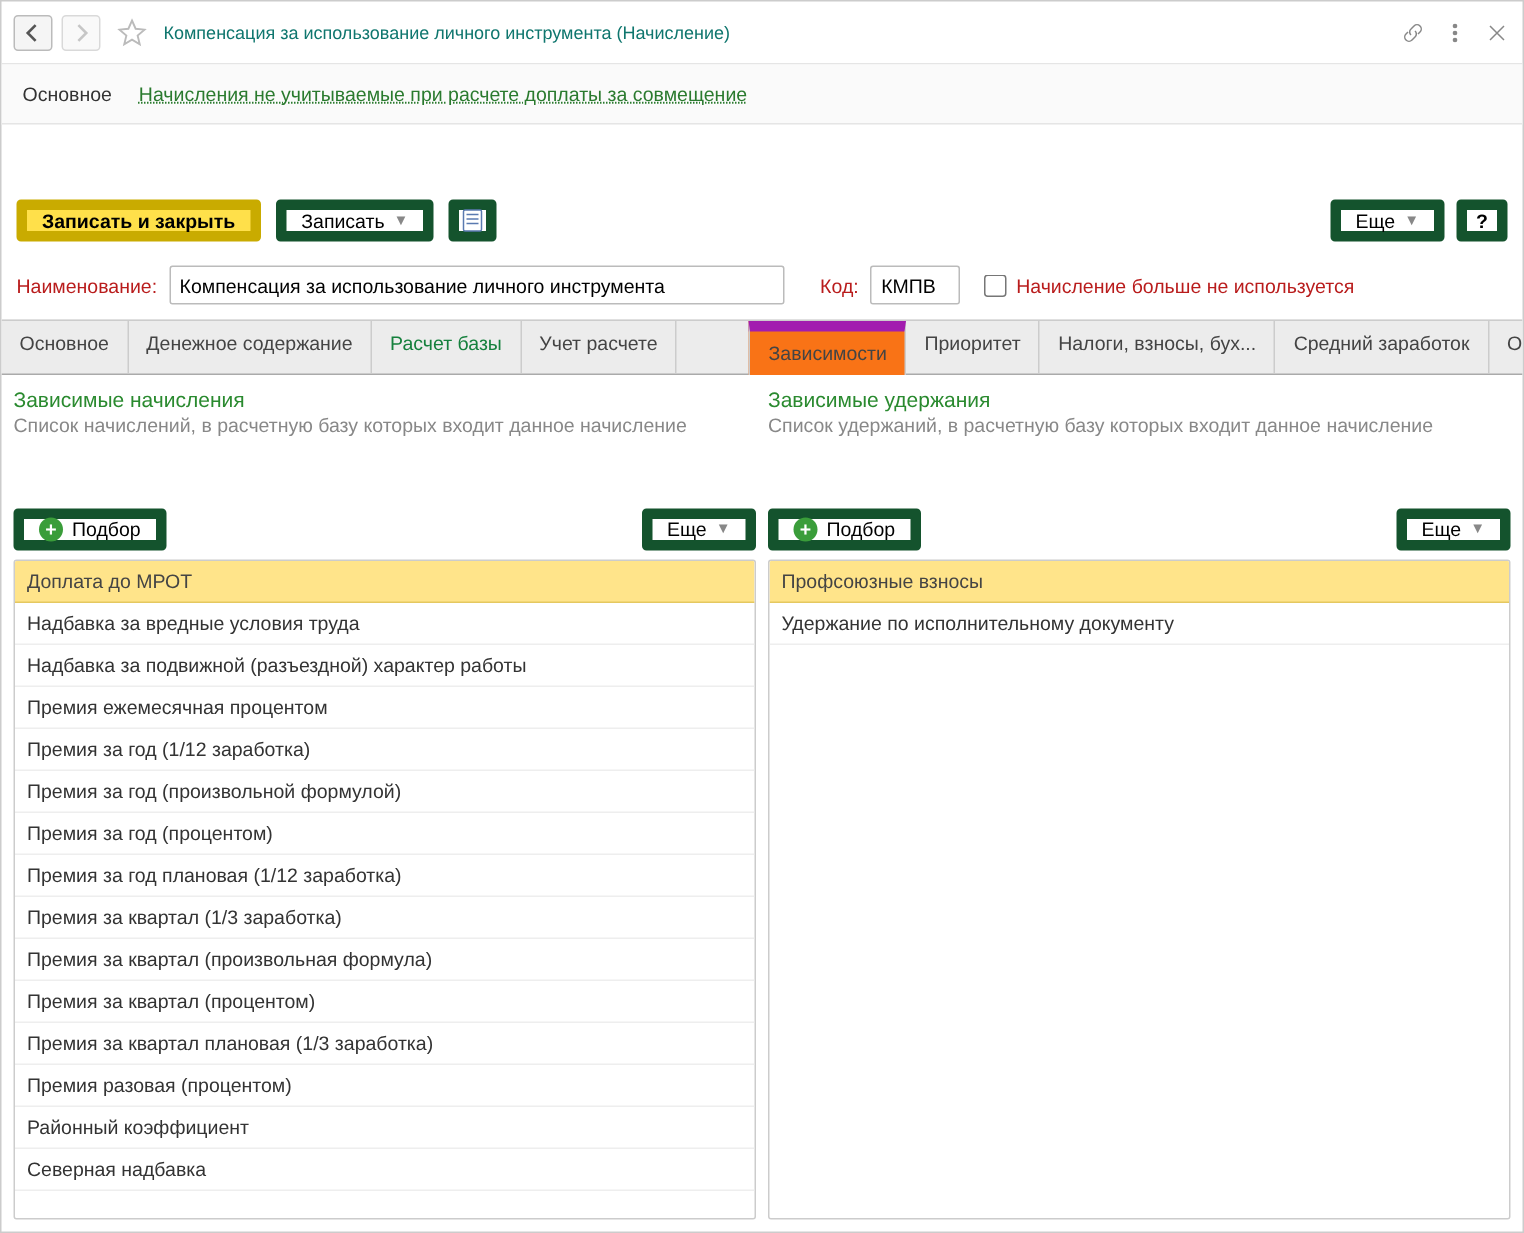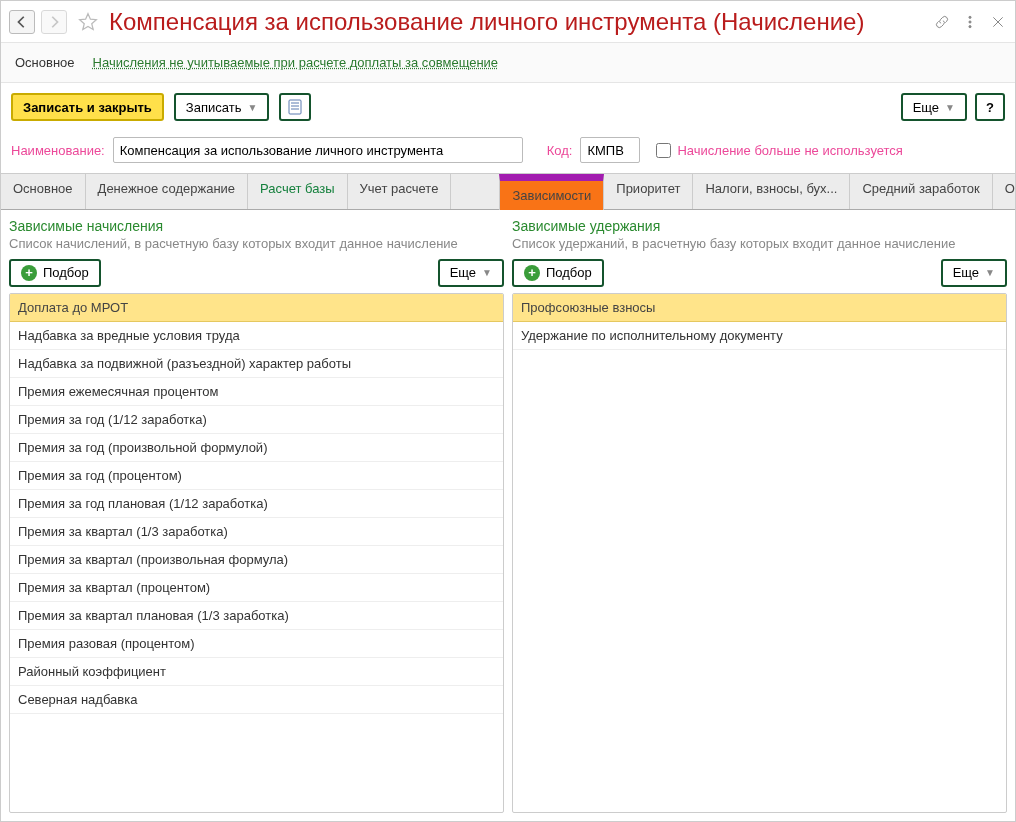--- a/index.html
+++ b/index.html
@@ -28,21 +28,21 @@
     width: 26px; height: 24px;
     border: 1px solid #bbb;
     background: #f5f5f5;
     border-radius: 3px;
     display: flex; align-items: center; justify-content: center;
     cursor: pointer;
   }
   .navbtn svg { width: 14px; height: 14px; fill: #555; }
   .star-icon { width: 22px; height: 22px; display:flex; align-items:center; justify-content:center; margin: 0 4px;}
   .star-icon svg { width: 20px; height: 20px; fill: none; stroke: #bbb; stroke-width: 1.5; }
-  .title { font-size: 24px; color: #b91c1c; flex: 1; white-space: nowrap; overflow: hidden; }
+  .title { font-size: 12px; color: #0f766e; flex: 1; white-space: nowrap; overflow: hidden; }
   .titlebar-right { display: flex; gap: 10px; align-items: center; }
   .titlebar-right .icon { width: 18px; height: 18px; display:flex; align-items:center; justify-content:center; cursor:pointer; }
   .titlebar-right svg { width: 16px; height: 16px; stroke: #888; fill: none; stroke-width: 1.5; }
   
   .navrow {
     display: flex;
     align-items: center;
     gap: 14px;
     padding: 10px 10px;
     border-bottom: 1px solid #e5e5e5;
@@ -61,46 +61,47 @@
   }
   
   .toolbar {
     display: flex;
     align-items: center;
     padding: 10px;
     gap: 10px;
     border-bottom: 0;
   }
   .btn {
-    border: 2px solid #14532d;
+    border: 7px solid #14532d;
     background: #fff;
     border-radius: 3px;
     padding: 5px 10px;
     font-size: 13px;
     cursor: pointer;
     display: flex; align-items: center; gap: 4px;
     height: 28px;
+    margin-top: 40px;
   }
   .btn.primary {
     background: #ffe04a;
     border-color: #c9ab00;
     font-weight: bold;
   }
   .btn.icononly { width: 32px; justify-content:center; padding: 0; }
   .btn .chev { font-size: 10px; color: #888; margin-left: 2px; }
   .toolbar-right { margin-left: auto; display: flex; gap: 8px; }
   .btn.help { width: 30px; font-weight: bold; justify-content:center; }
   
   .formrow {
     display: flex;
     align-items: center;
     padding: 6px 10px 10px 10px;
     gap: 8px;
   }
-  .formrow label { color: #ec4899; }
+  .formrow label { color: #b91c1c; }
   .formrow input[type="text"] {
     border: 1px solid #bbb;
     border-radius: 2px;
     padding: 4px 6px;
     font-size: 13px;
     height: 26px;
   }
   .inp-name { width: 410px; }
   .inp-code { width: 60px; }
   .chk { display: flex; align-items: center; gap: 6px; margin-left: 8px; }

